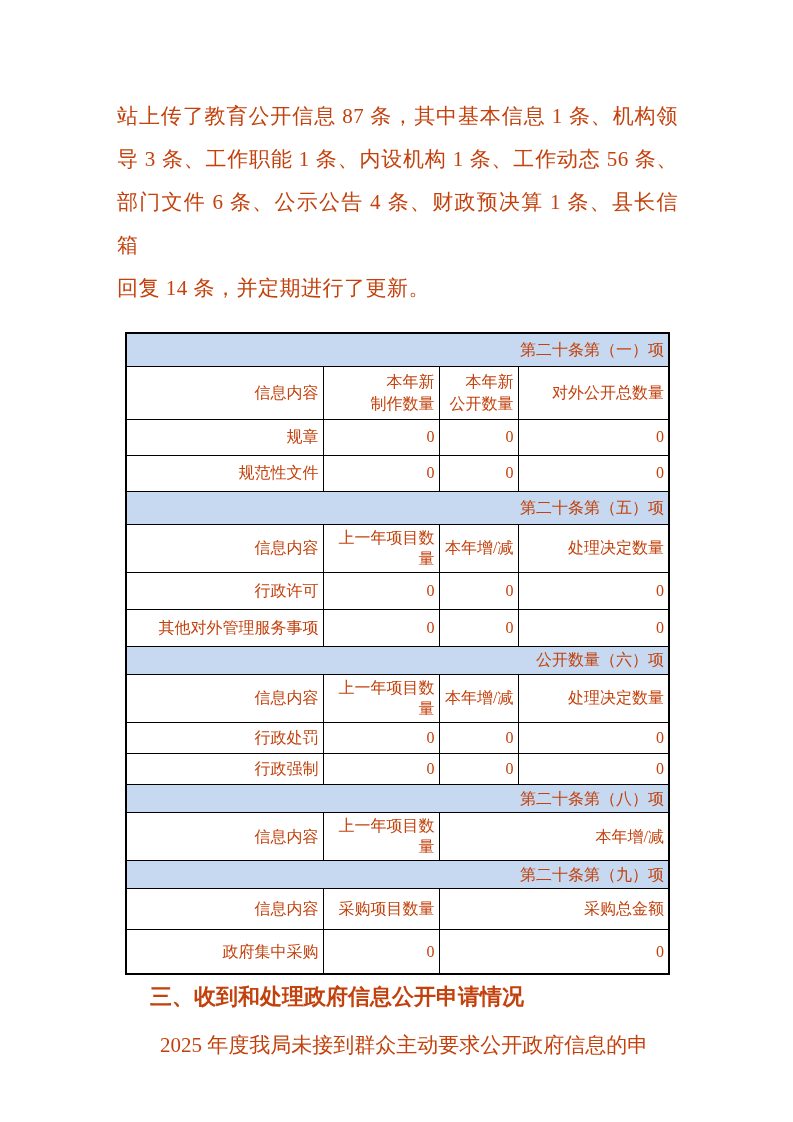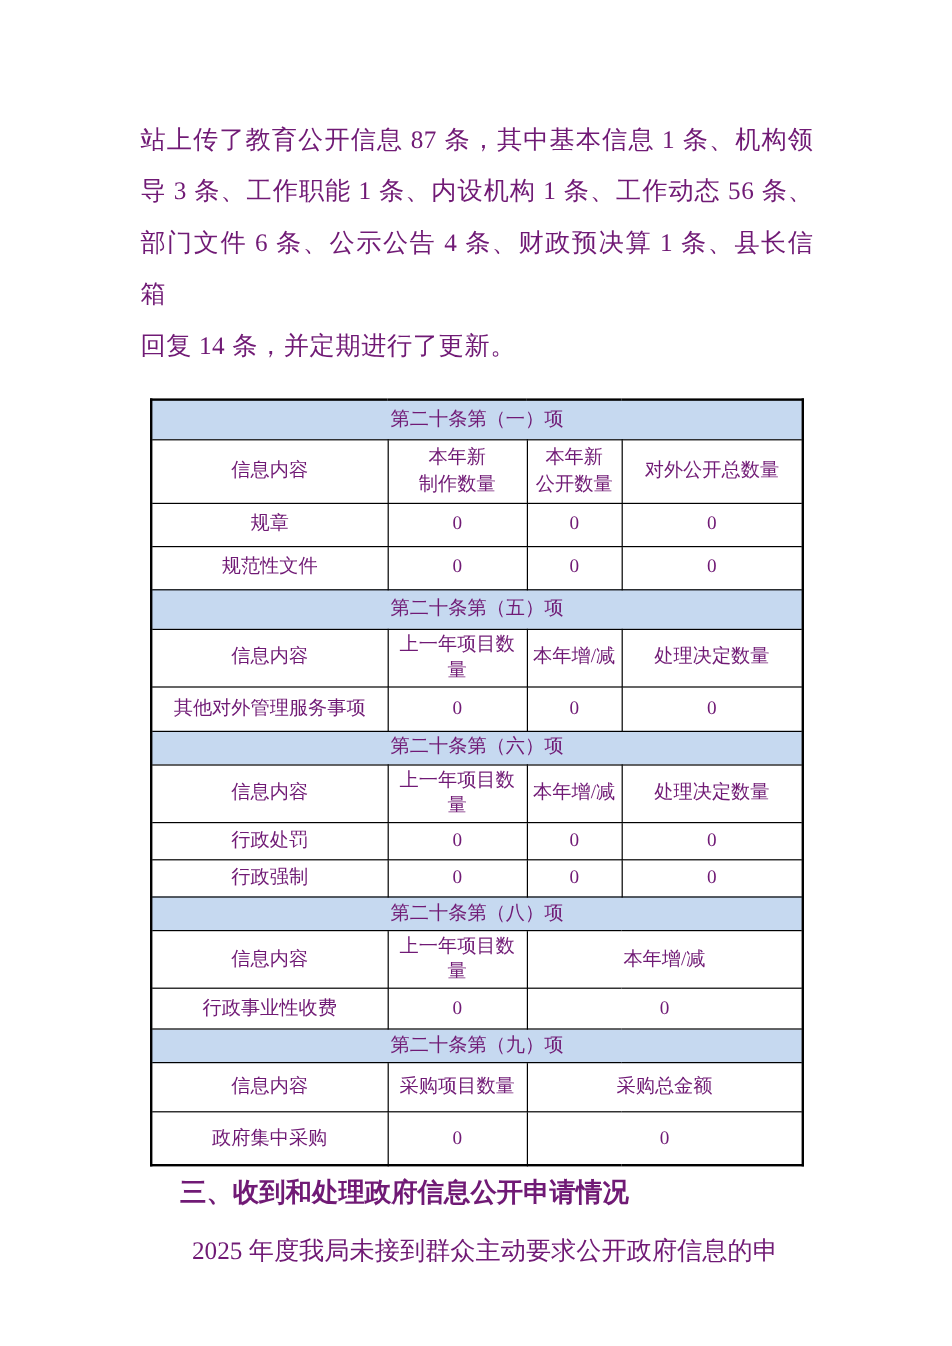--- a/index.html
+++ b/index.html
@@ -2,21 +2,21 @@
 <html><head>
 <meta charset="utf-8">
 <style>
   html, body { margin: 0; padding: 0; }
   body { background: #ffffff; }
   .page {
     position: relative;
     width: 793px;
     height: 1122px;
     background: #ffffff;
-    color: #701a75;
+    color: #c2410c;
     font-family: "Liberation Serif", "DejaVu Serif", serif;
     overflow: hidden;
     text-decoration: underline;
   }
   .content {
     position: absolute;
     left: 117px;
     top: 95px;
     width: 561px;
   }
@@ -36,21 +36,21 @@
     margin: 22px 0 0 8px;
     width: 543px;
     border-collapse: collapse;
     table-layout: fixed;
     border: 2px solid #000000;
   }
   table.report-table td {
     border: 1px solid #000000;
     box-sizing: border-box;
     font-size: 16px;
-    text-align: center;
+    text-align: right;
     vertical-align: middle;
     padding: 2px 4px;
     line-height: 1.35;
   }
   td.section-title { font-size: 16px; }
   td.col-header { white-space: pre-line; }
   td.row-label { text-align: left; padding-left: 9px; }
   td.value { font-size: 17px; }
   .heading {
     margin: 9px 0 12px 33px;
@@ -115,27 +115,33 @@
           <tr>
             <td colspan="4" class="section-title" style="height: 33px; background-color: rgb(198, 217, 240);">第二十条第（五）项</td>
           </tr>
           <tr>
             <td class="col-header" style="height: 31px;">信息内容</td>
             <td class="col-header" style="height: 31px;">上一年项目数量</td>
             <td class="col-header" style="height: 31px;">本年增/减</td>
             <td class="col-header" style="height: 31px;">处理决定数量</td>
           </tr>
           <tr>
+            <td class="row-label" style="height: 37px;">行政许可</td>
+            <td class="value" style="height: 37px;">0</td>
+            <td class="value" style="height: 37px;">0</td>
+            <td class="value" style="height: 37px;">0</td>
+          </tr>
+          <tr>
             <td class="row-label" style="height: 37px;">其他对外管理服务事项</td>
             <td class="value" style="height: 37px;">0</td>
             <td class="value" style="height: 37px;">0</td>
             <td class="value" style="height: 37px;">0</td>
           </tr>
           <tr>
-            <td colspan="4" class="section-title" style="height: 28px; background-color: rgb(198, 217, 240);">第二十条第（六）项</td>
+            <td colspan="4" class="section-title" style="height: 28px; background-color: rgb(198, 217, 240);">公开数量（六）项</td>
           </tr>
           <tr>
             <td class="col-header" style="height: 38px;">信息内容</td>
             <td class="col-header" style="height: 38px;">上一年项目数量</td>
             <td class="col-header" style="height: 38px;">本年增/减</td>
             <td class="col-header" style="height: 38px;">处理决定数量</td>
           </tr>
           <tr>
             <td class="row-label" style="height: 31px;">行政处罚</td>
             <td class="value" style="height: 31px;">0</td>
@@ -150,25 +156,20 @@
           </tr>
           <tr>
             <td colspan="4" class="section-title" style="height: 28px; background-color: rgb(198, 217, 240);">第二十条第（八）项</td>
           </tr>
           <tr>
             <td class="col-header" style="height: 26px;">信息内容</td>
             <td class="col-header" style="height: 26px;">上一年项目数量</td>
             <td class="col-header" colspan="2" style="height: 26px;">本年增/减</td>
           </tr>
           <tr>
-            <td class="row-label" style="height: 34px;">行政事业性收费</td>
-            <td class="value" style="height: 34px;">0</td>
-            <td class="value" colspan="2" style="height: 34px;">0</td>
-          </tr>
-          <tr>
             <td colspan="4" class="section-title" style="height: 28px; background-color: rgb(198, 217, 240);">第二十条第（九）项</td>
           </tr>
           <tr>
             <td class="col-header" style="height: 41px;">信息内容</td>
             <td class="col-header" style="height: 41px;">采购项目数量</td>
             <td class="col-header" colspan="2" style="height: 41px;">采购总金额</td>
           </tr>
           <tr>
             <td class="row-label" style="height: 44px;">政府集中采购</td>
             <td class="value" style="height: 44px;">0</td>

